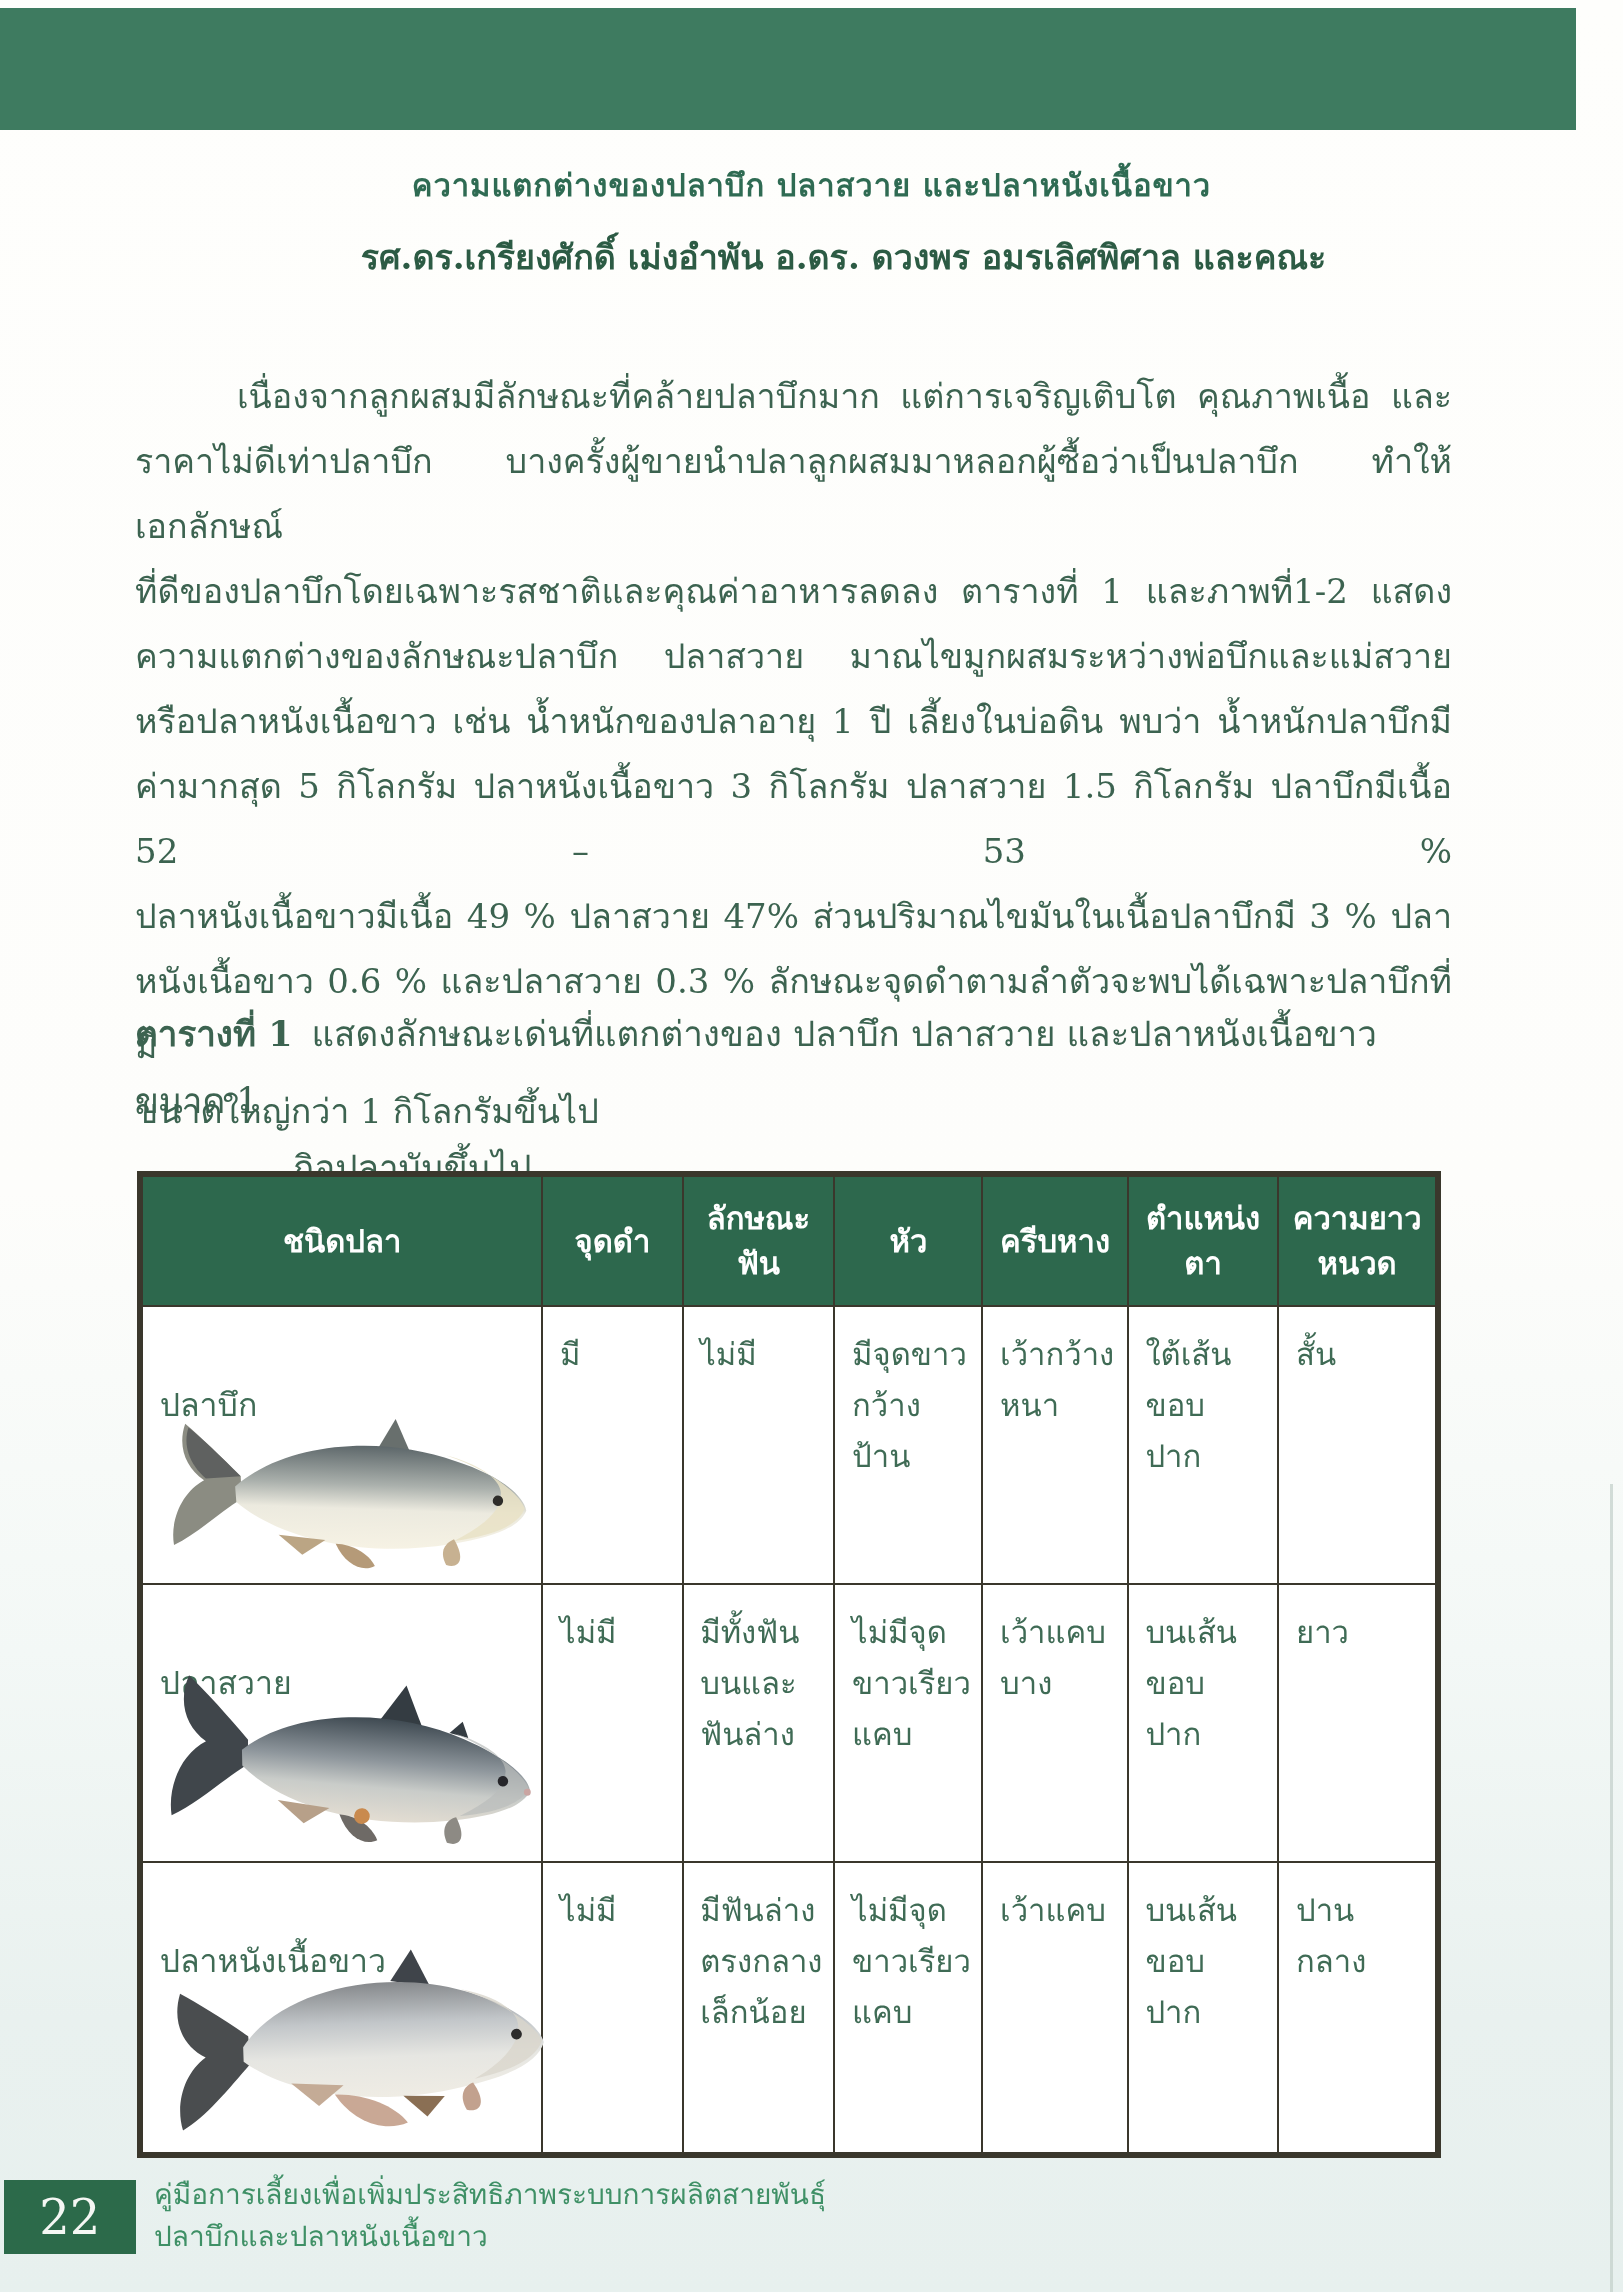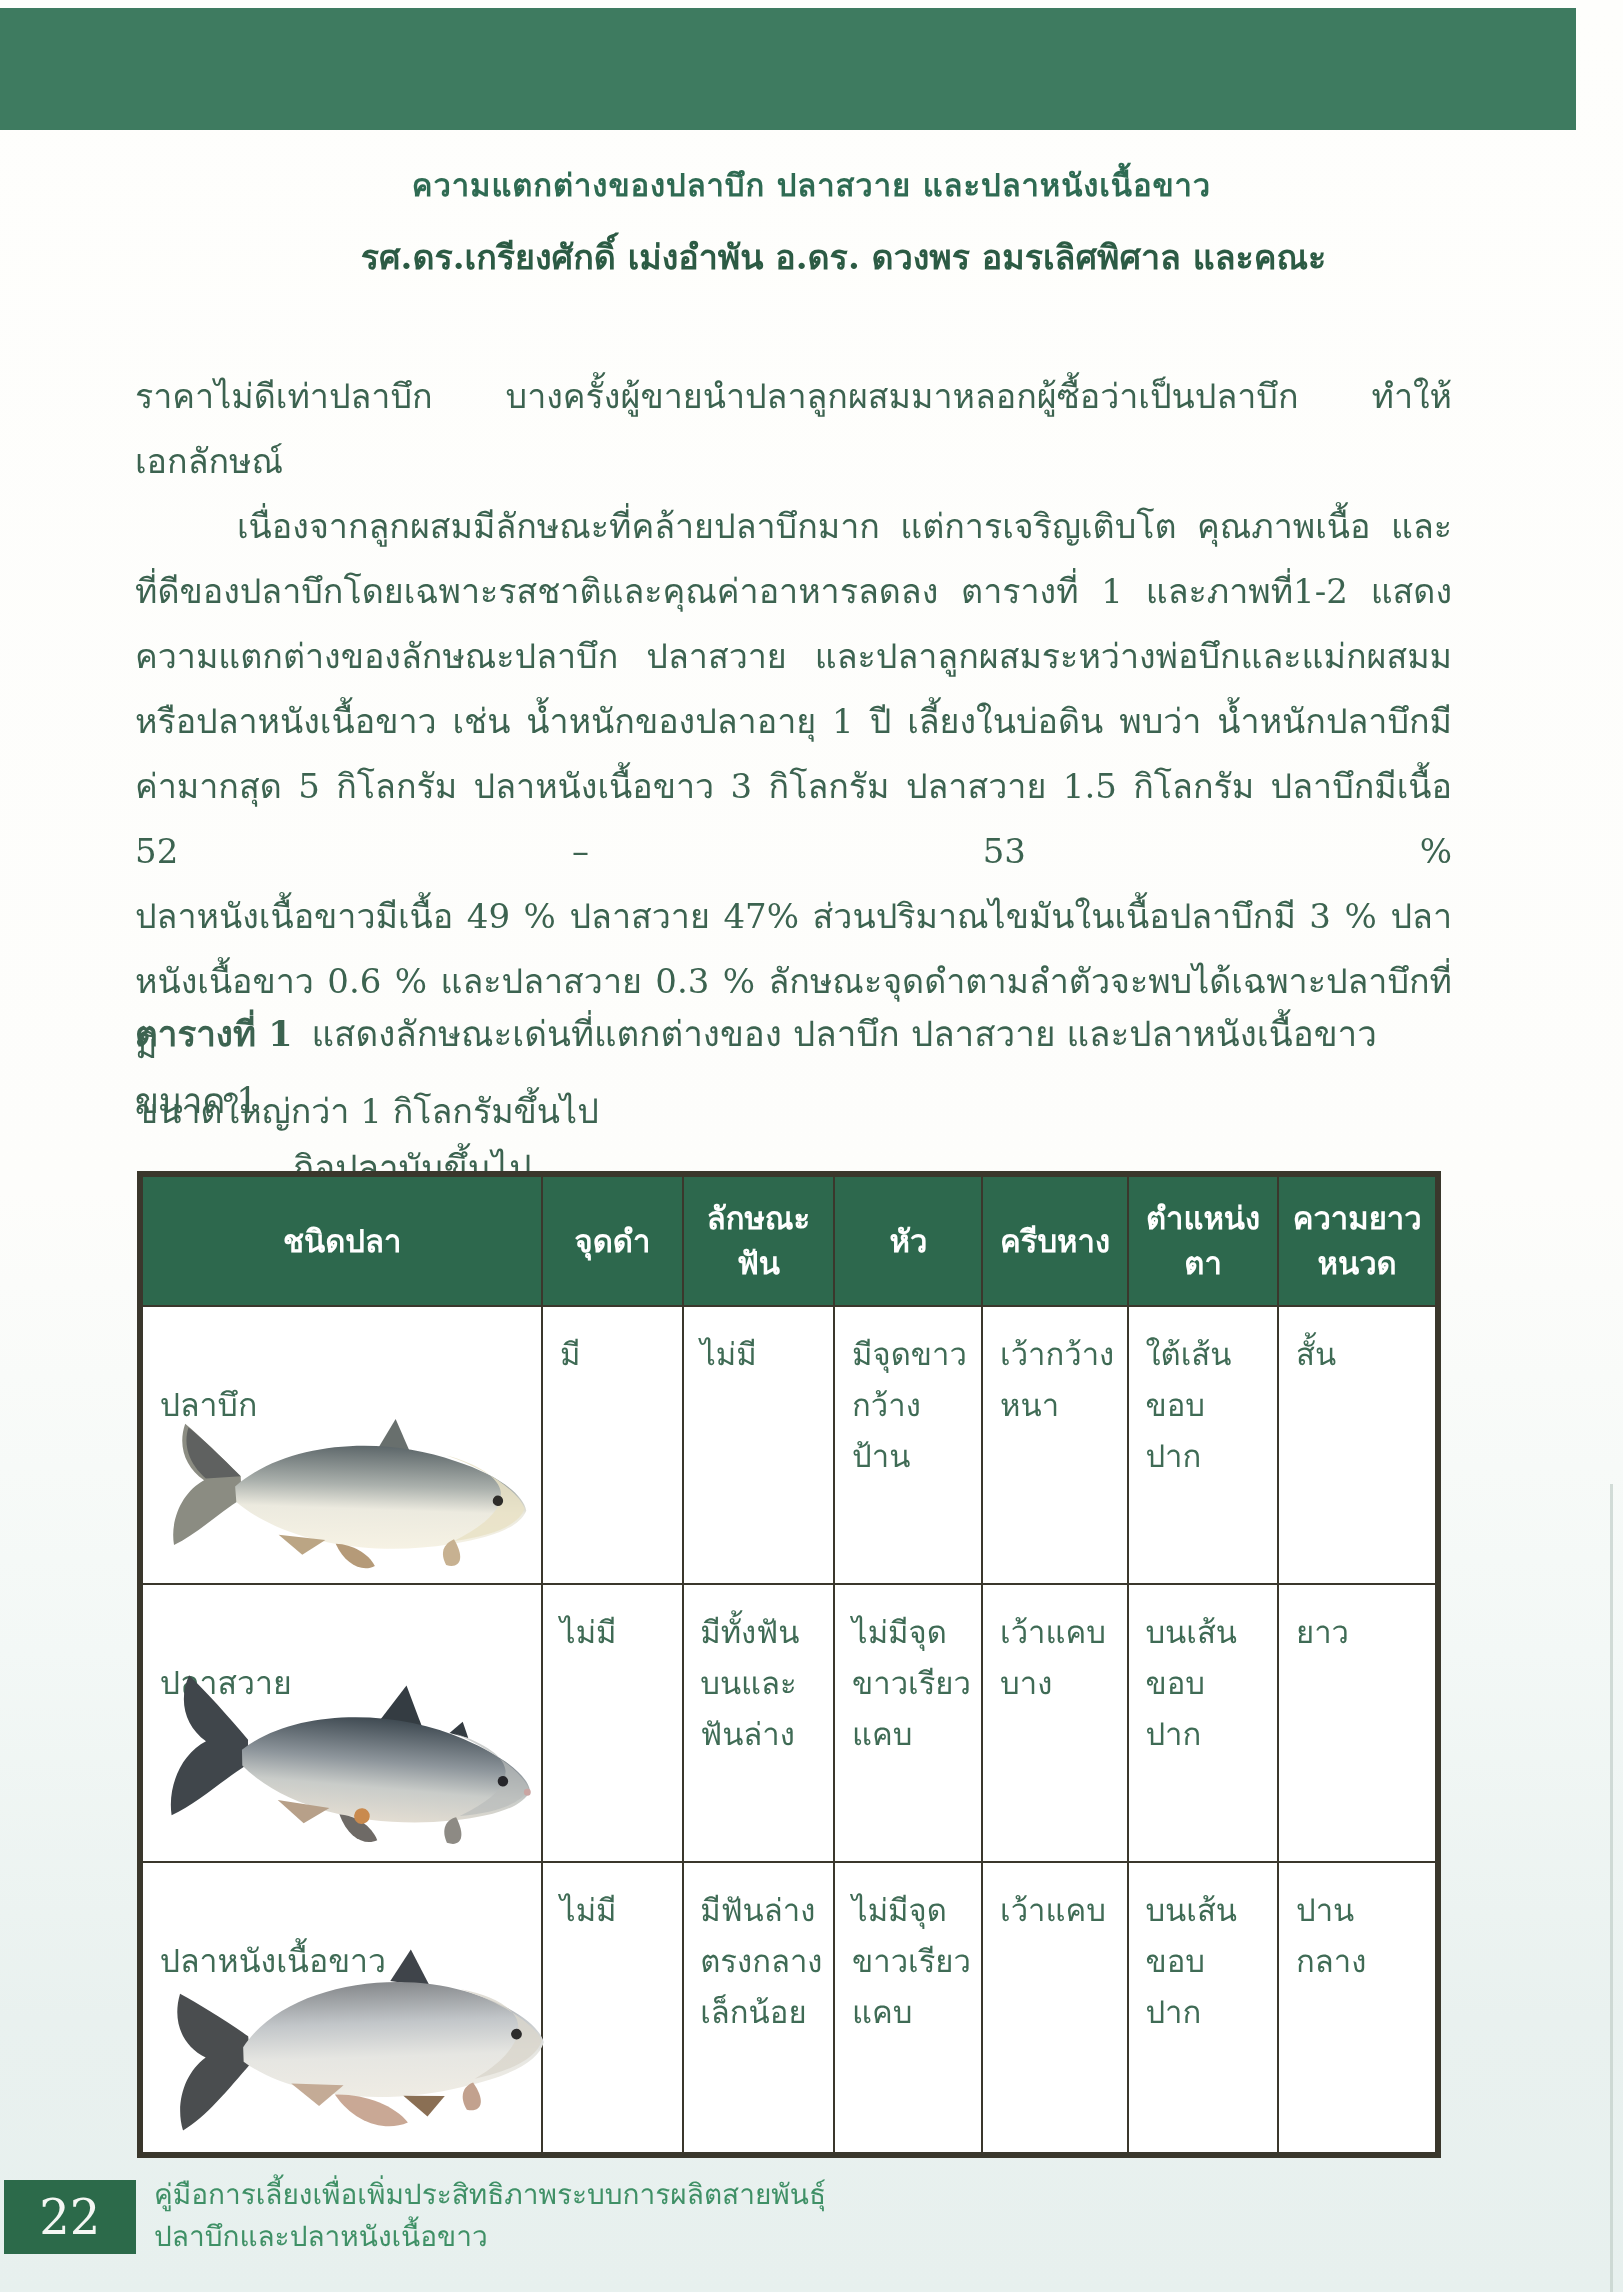--- a/index.html
+++ b/index.html
@@ -61,24 +61,24 @@
 
 <div class="page">
 
   <div class="banner"></div>
   <div class="edge-line"></div>
 
   <div class="title">ความแตกต่างของปลาบึก ปลาสวาย และปลาหนังเนื้อขาว</div>
   <div class="author">รศ.ดร.เกรียงศักดิ์ เม่งอำพัน อ.ดร. ดวงพร อมรเลิศพิศาล และคณะ</div>
 
   <div class="bodytext">
+    <div class="jline first">เนื่องจากลูกผสมมีลักษณะที่คล้ายปลาบึกมาก แต่การเจริญเติบโต คุณภาพเนื้อ และ</div>
     <div class="jline">ราคาไม่ดีเท่าปลาบึก บางครั้งผู้ขายนำปลาลูกผสมมาหลอกผู้ซื้อว่าเป็นปลาบึก ทำให้เอกลักษณ์</div>
-    <div class="jline first">เนื่องจากลูกผสมมีลักษณะที่คล้ายปลาบึกมาก แต่การเจริญเติบโต คุณภาพเนื้อ และ</div>
     <div class="jline">ที่ดีของปลาบึกโดยเฉพาะรสชาติและคุณค่าอาหารลดลง ตารางที่ 1 และภาพที่1-2 แสดง</div>
-    <div class="jline">ความแตกต่างของลักษณะปลาบึก ปลาสวาย และปลาลูกผสมระหว่างพ่อบึกและแม่กผสมม</div>
+    <div class="jline">ความแตกต่างของลักษณะปลาบึก ปลาสวาย มาณไขมูกผสมระหว่างพ่อบึกและแม่สวาย</div>
     <div class="jline">หรือปลาหนังเนื้อขาว เช่น น้ำหนักของปลาอายุ 1 ปี เลี้ยงในบ่อดิน พบว่า น้ำหนักปลาบึกมี</div>
     <div class="jline">ค่ามากสุด 5 กิโลกรัม ปลาหนังเนื้อขาว 3 กิโลกรัม ปลาสวาย 1.5 กิโลกรัม ปลาบึกมีเนื้อ 52 – 53 %</div>
     <div class="jline">ปลาหนังเนื้อขาวมีเนื้อ 49 % ปลาสวาย 47% ส่วนปริมาณไขมันในเนื้อปลาบึกมี 3 % ปลา</div>
     <div class="jline">หนังเนื้อขาว 0.6 % และปลาสวาย 0.3 %  ลักษณะจุดดำตามลำตัวจะพบได้เฉพาะปลาบึกที่มี</div>
     <div class="last">ขนาดใหญ่กว่า 1 กิโลกรัมขึ้นไป</div>
   </div>
 
   <div class="caption">
     <div>
       <span class="cap-label">ตารางที่ 1</span><span>แสดงลักษณะเด่นที่แตกต่างของ ปลาบึก ปลาสวาย และปลาหนังเนื้อขาวขนาด 1</span>

